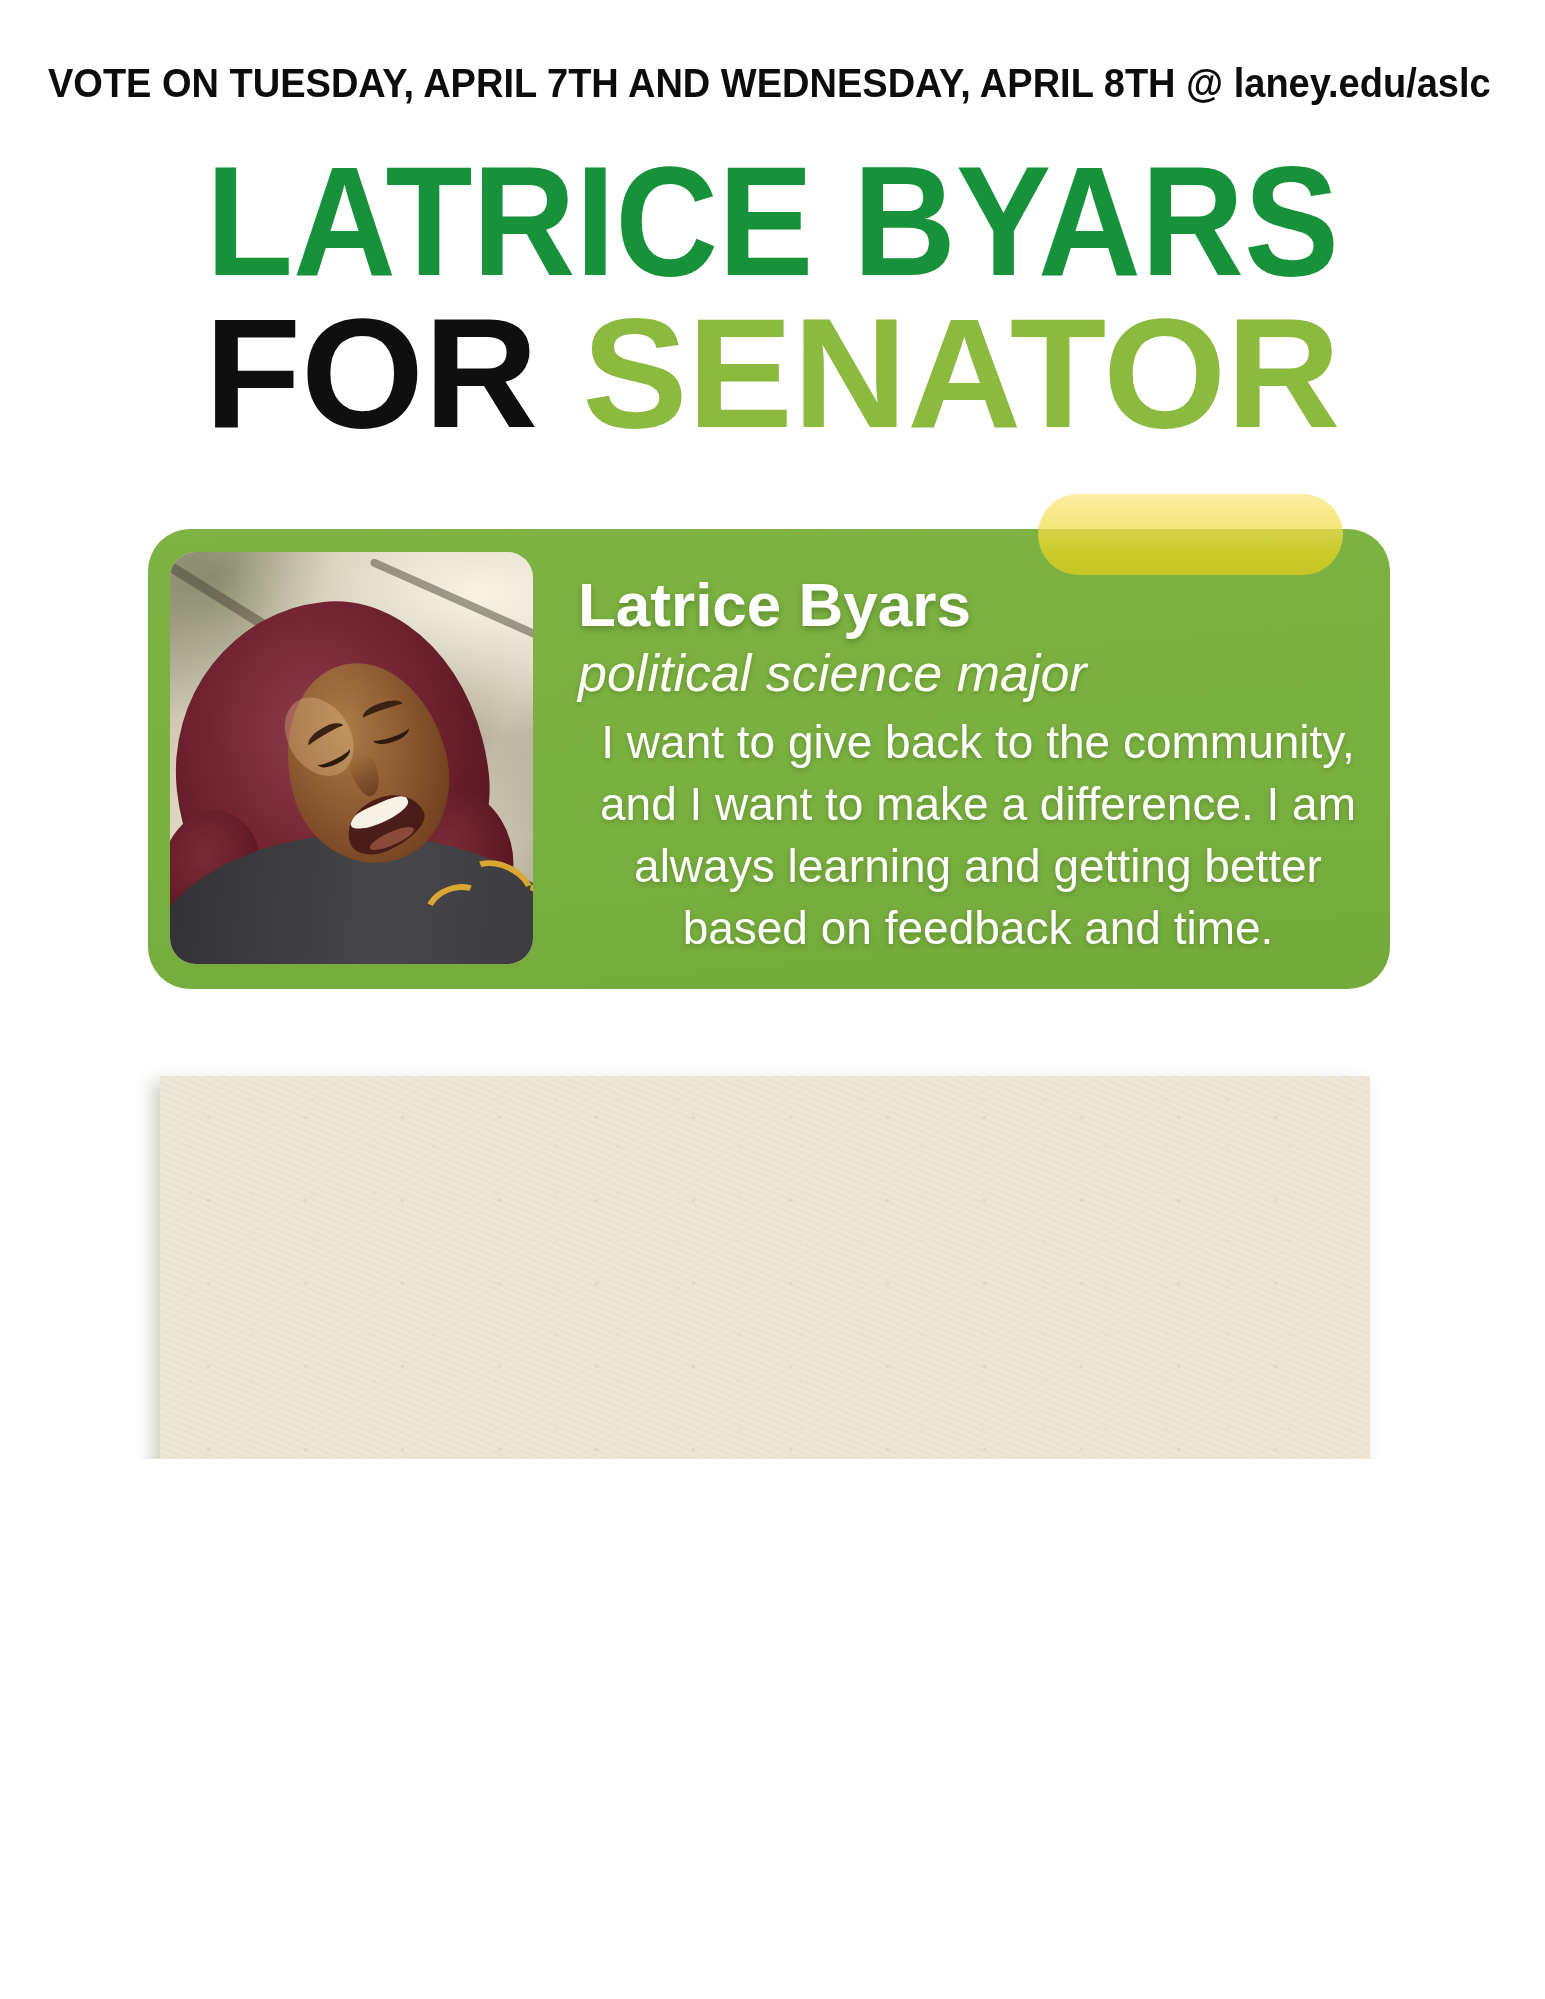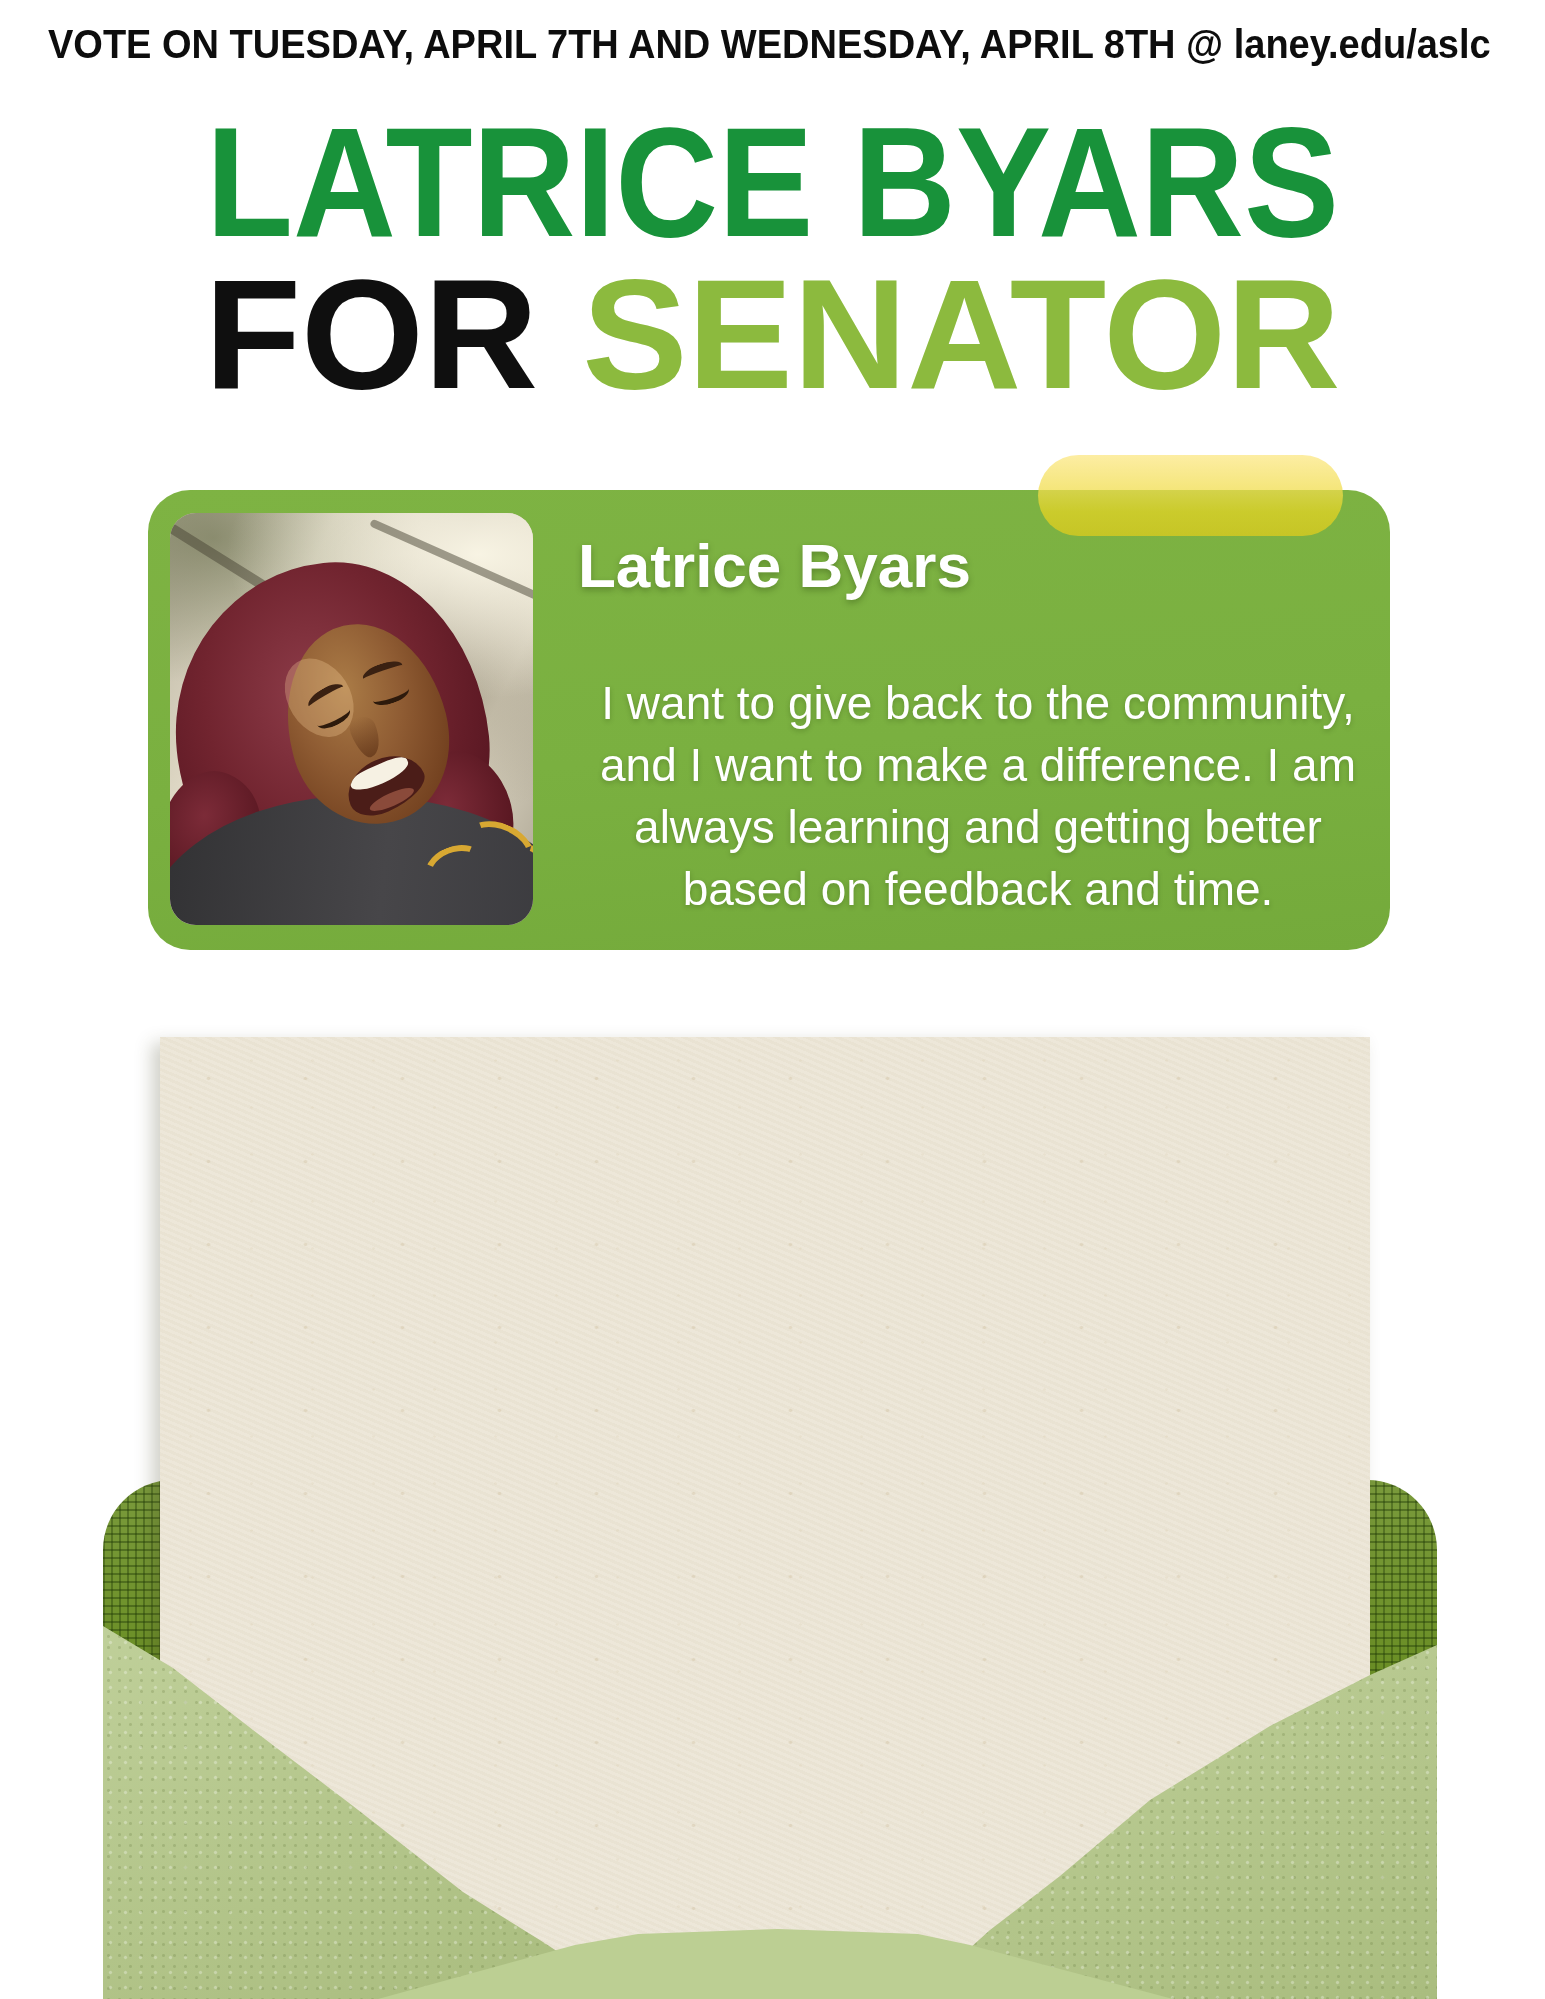--- a/index.html
+++ b/index.html
@@ -1,18 +1,19 @@
 <!DOCTYPE html>
 <html><head>
 <meta charset="utf-8">
 <style>
   html,body{margin:0;padding:0;background:#ffffff;}
   #poster{
-    position:relative;width:1545px;height:1999px;overflow:hidden;background:#ffffff;
+    position:relative;width:1545px;height:1420px;overflow:hidden;background:#ffffff;
     font-family:"Liberation Sans","DejaVu Sans",sans-serif;
+    margin-top:39px;
   }
   .abs{position:absolute;}
 
   
   #banner{
     left:48px;top:22px;font-size:40px;font-weight:bold;color:#0d0d0d;
     white-space:nowrap;letter-spacing:0px;transform:scaleX(.95);transform-origin:left center;
   }
 
   
@@ -166,20 +167,21 @@
       <div id="eye-r" class="abs eye"></div>
       <div id="nose" class="abs"></div>
       <div id="mouth" class="abs">
         <div id="teeth" class="abs"></div>
         <div id="lip" class="abs"></div>
       </div>
     </div>
   </div>
 
   <div id="profile-name" class="abs">Latrice Byars</div>
+  <div id="profile-subtitle" class="abs">political science major</div>
   <div id="profile-bio" class="abs">I want to give back to the community,
 and I want to make a difference. I am
 always learning and getting better
 based on feedback and time.</div>
 
   <div id="env-back" class="abs"></div>
 
   <div id="paper" class="abs"></div>
   <div id="goals-heading" class="abs"><span>GOALS AS </span><span class="g-green">SENATOR</span><span>:</span></div>
   <ul id="goals-list" class="abs">

